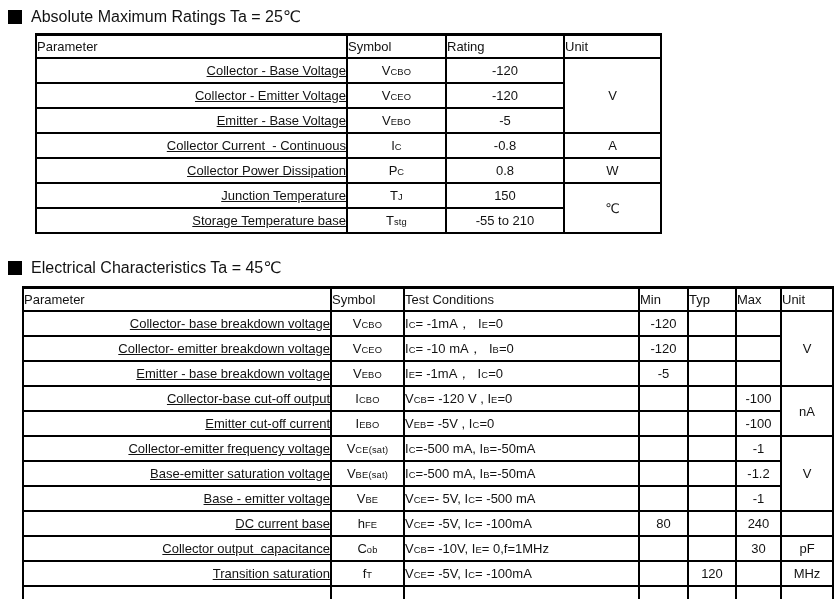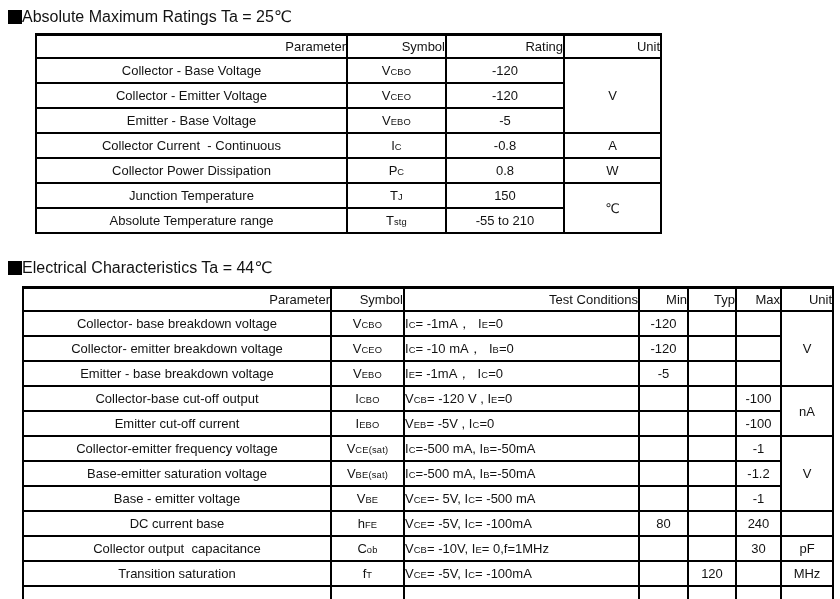--- a/index.html
+++ b/index.html
@@ -6,44 +6,44 @@
   body {
     width:840px; height:599px;
     background:#ffffff;
     overflow:hidden;
     position:relative;
     font-family:"Liberation Sans","DejaVu Sans",sans-serif;
     color:#121212;
   }
   .section-title {
     position:absolute;
-    display:flex; align-items:center; 
+    display:flex; align-items:center; gap:9px;
     font-size:16px;
     white-space:pre;
   }
   .sq { width:14px; height:14px; background:#000; display:inline-block; flex:0 0 auto; }
 
   table.ds {
     position:absolute;
     border-collapse:collapse;
     table-layout:fixed;
     border:2px solid #000;
     border-top:3px solid #000;
   }
   .ds th, .ds td {
     border:2px solid #000;
     font-size:13px;
     font-weight:normal;
     padding:0;
     vertical-align:middle;
     overflow:hidden;
   }
-  .ds th { height:21px; text-align:right; }
+  .ds th { height:21px; text-align:left; }
   .ds td { height:23px; }
-  .param { text-align:center; padding-left:8px; white-space:pre; }
+  .param { text-align:right; padding-left:8px; white-space:pre;text-decoration:underline; }
   .cond  { text-align:left; padding-left:10px; white-space:pre; }
   .c     { text-align:center; }
   .sub   { font-size:0.72em; letter-spacing:0.2px; }
   tr.cutrow td { height:14px; }
 
   #title1 { left:8px; top:7px; }
   #title2 { left:8px; top:258px; }
   #t1 { left:35px; top:33px; width:625px; }
   #t2 { left:22px; top:286px; width:811px; }
 </style>
@@ -99,30 +99,30 @@
       <td class="c">0.8</td>
       <td class="c">W</td>
     </tr>
     <tr>
       <td class="param">Junction Temperature</td>
       <td class="c"><span>T</span><span class="sub">J</span></td>
       <td class="c">150</td>
       <td class="c" rowspan="2">℃</td>
     </tr>
     <tr>
-      <td class="param">Absolute Temperature range</td>
+      <td class="param">Storage Temperature base</td>
       <td class="c"><span>T</span><span class="sub">stg</span></td>
       <td class="c">-55 to 210</td>
     </tr>
   </tbody>
 </table>
 
 <div class="section-title" id="title2">
   <span class="sq"></span>
-  <span>Electrical Characteristics Ta = 44℃</span>
+  <span>Electrical Characteristics Ta = 45℃</span>
 </div>
 
 <table class="ds" id="t2">
   <colgroup>
       <col style="width:308px">
       <col style="width:73px">
       <col style="width:235px">
       <col style="width:49px">
       <col style="width:48px">
       <col style="width:45px">

